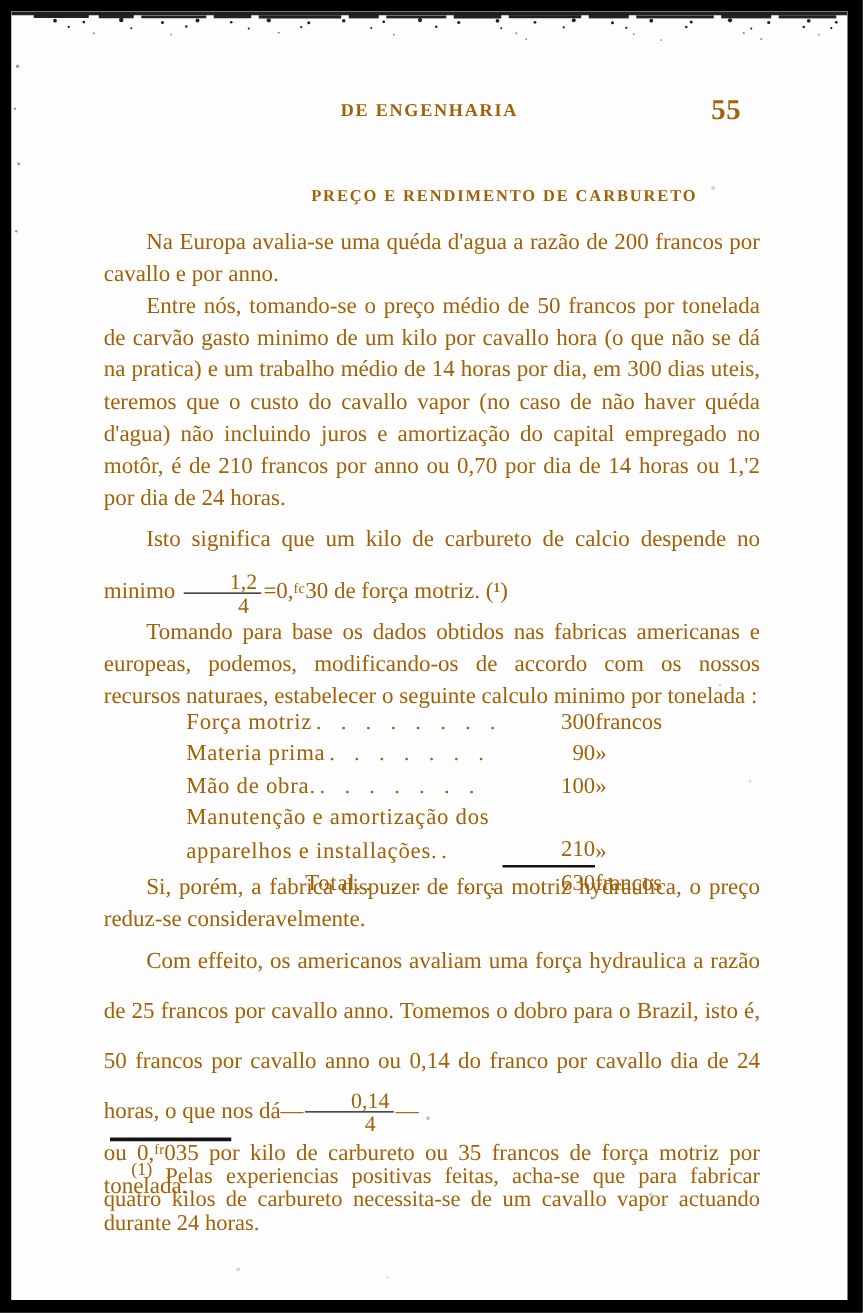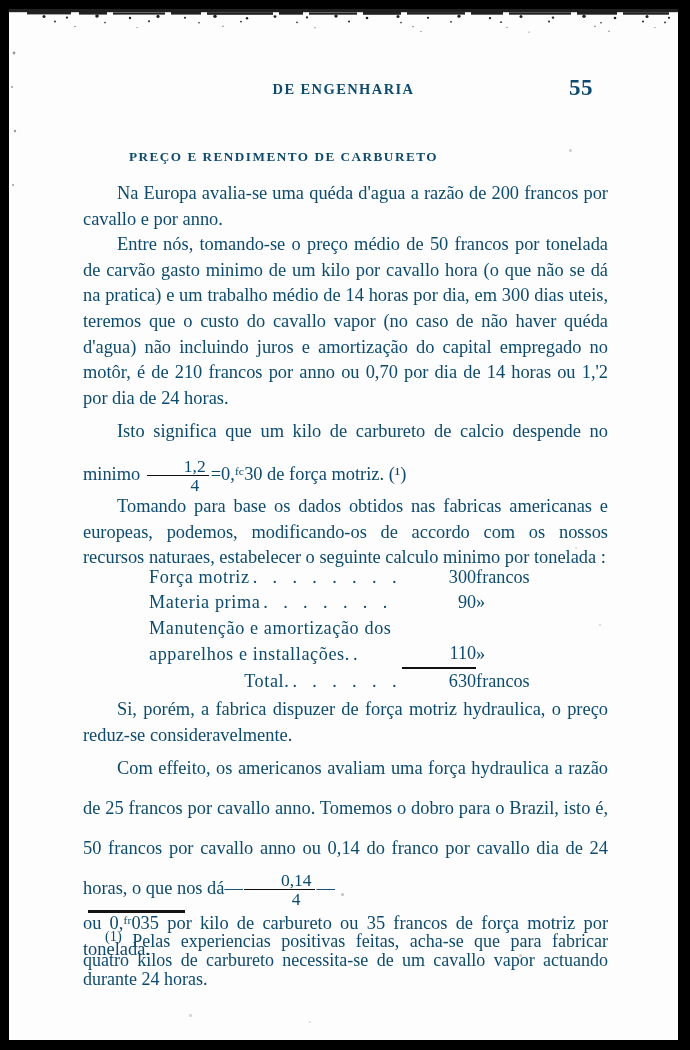--- a/index.html
+++ b/index.html
@@ -49,21 +49,21 @@
     pointer-events: none;
     opacity: .5;
   }
 
   
   #content {
     position: absolute;
     left: 0; top: 0;
     width: 669px;
     height: 1031px;
-    color: #0c4a6e;
+    color: #a16207;
   }
 
   .runhead {
     position: absolute;
     left: 0; top: 72px;
     width: 669px;
     text-align: center;
     font-size: 14.5px;
     letter-spacing: 1.4px;
     font-weight: 700;
@@ -74,21 +74,21 @@
     top: 66px;
     font-size: 23px;
     font-weight: 700;
     letter-spacing: .5px;
   }
 
   .section-title {
     position: absolute;
     left: 0; top: 140px;
     width: 549px;
-    text-align: center;
+    text-align: right;
     font-size: 13.2px;
     letter-spacing: 1.5px;
     font-weight: 700;
   }
 
   .body-block {
     position: absolute;
     left: 74px;
     top: 172px;
     width: 525px;
@@ -297,27 +297,32 @@
               <td class="c-label"><span class="lbl">Força motriz</span><span class="leader">. . . . . . . .</span></td>
               <td class="c-val">300</td>
               <td class="c-cur">francos</td>
             </tr>
             <tr>
               <td class="c-label"><span class="lbl">Materia prima</span><span class="leader">. . . . . . .</span></td>
               <td class="c-val">90</td>
               <td class="c-cur">»</td>
             </tr>
             <tr>
+              <td class="c-label"><span class="lbl">Mão de obra.</span><span class="leader">. . . . . . .</span></td>
+              <td class="c-val">100</td>
+              <td class="c-cur">»</td>
+            </tr>
+            <tr>
               <td class="c-label"><span class="lbl">Manutenção e amortização dos</span></td>
               <td class="c-val"></td>
               <td class="c-cur"></td>
             </tr>
             <tr>
               <td class="c-label indent-sub"><span class="lbl">apparelhos e installações.</span><span class="leader">.</span></td>
-              <td class="c-val ruled-val">110</td>
+              <td class="c-val ruled-val">210</td>
               <td class="c-cur">»</td>
             </tr>
             <tr class="total-row">
               <td class="c-label"><span class="lbl">Total.</span><span class="leader">. . . . . .</span></td>
               <td class="c-val">630</td>
               <td class="c-cur">francos</td>
             </tr>
           </tbody>
         </table>
       </div>

